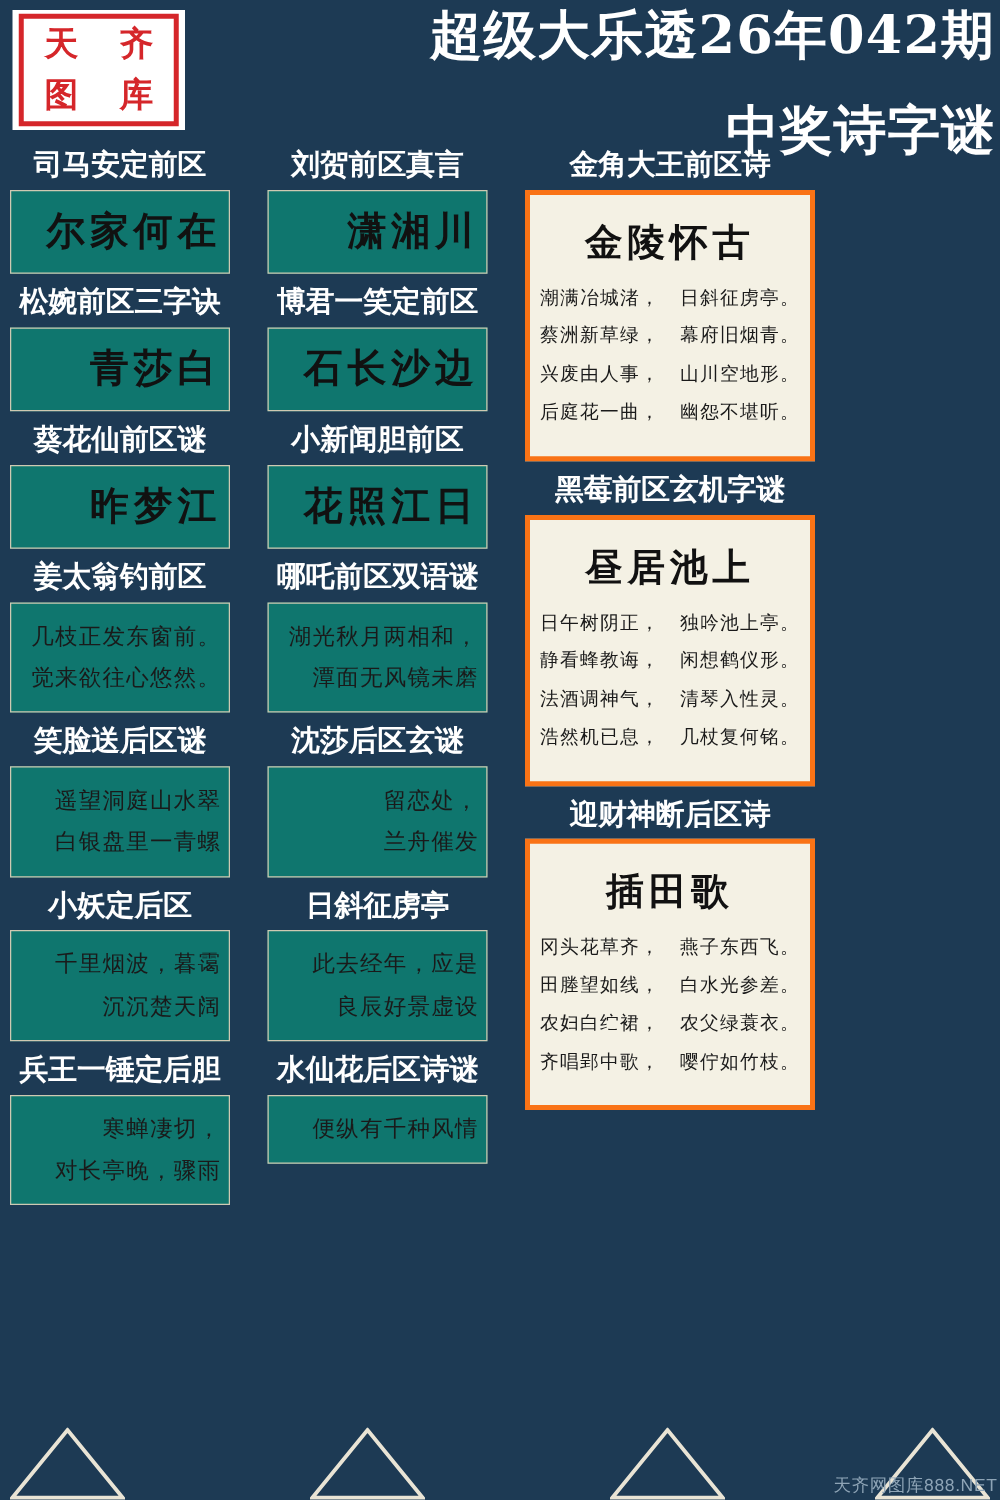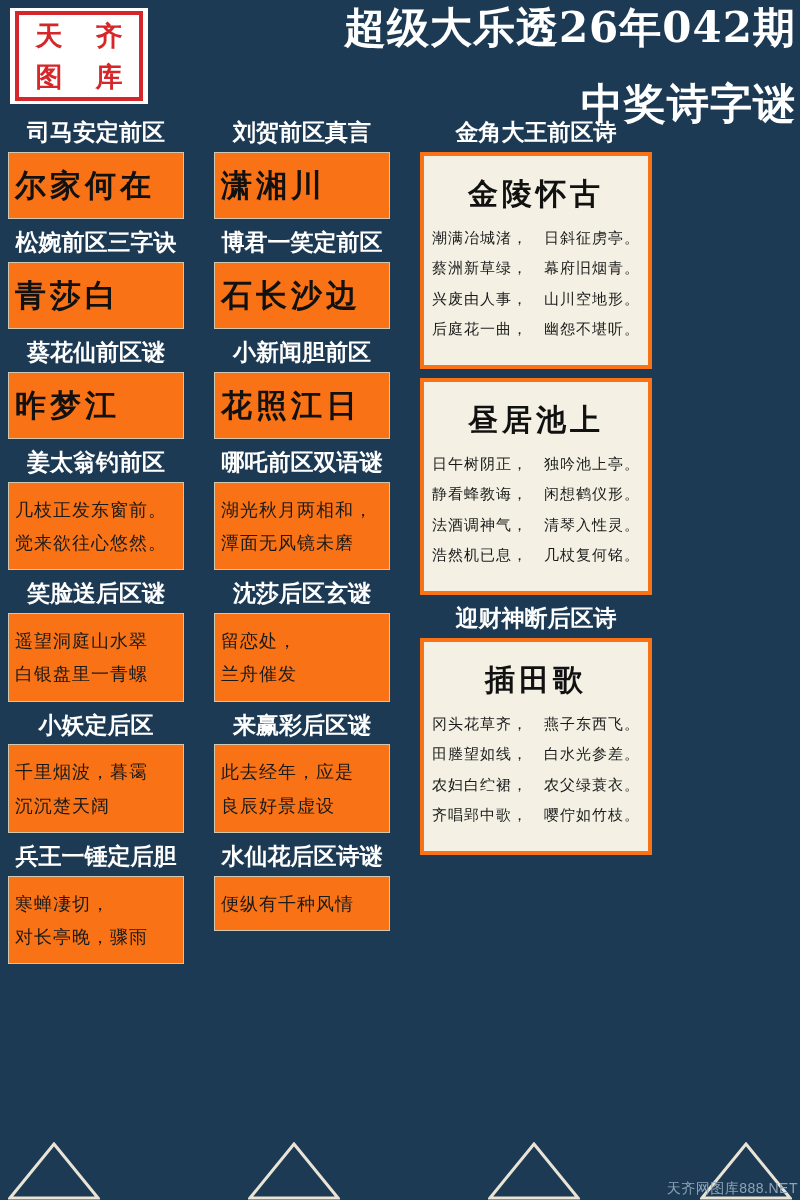--- a/index.html
+++ b/index.html
@@ -85,25 +85,25 @@
     color:#ffffff;
     font-family:"DejaVu Serif","Liberation Serif",serif;
     font-weight:bold;
     font-size:23px;
     text-align:center;
     line-height:1.25;
     margin-bottom:5px;
     white-space:nowrap;
   }
   .panel{
-    background:#f97316;
+    background:#0f766e;
     border:1px solid #cfc9b2;
     box-sizing:border-box;
     padding:8px 6px;
-    text-align:left;
+    text-align:right;
   }
   .panel.big{
     font-family:"DejaVu Serif","Liberation Serif",serif;
     font-weight:bold;
     font-size:31px;
     color:#111;
     letter-spacing:4px;
     padding:14px 6px;
     line-height:1.2;
   }
@@ -253,21 +253,21 @@
         </div>
       </div>
       <div class="block">
         <div class="blk-title">沈莎后区玄谜</div>
         <div class="panel mid">
           <span class="l">留恋处，</span>
           <span class="l">兰舟催发</span>
         </div>
       </div>
       <div class="block">
-        <div class="blk-title">来赢彩后区谜</div>
+        <div class="blk-title">日斜征虏亭</div>
         <div class="panel mid">
           <span class="l">此去经年，应是</span>
           <span class="l">良辰好景虚设</span>
         </div>
       </div>
       <div class="block">
         <div class="blk-title">水仙花后区诗谜</div>
         <div class="panel mid">
           <span class="l">便纵有千种风情</span>
         </div>
@@ -278,20 +278,21 @@
         <div class="blk-title">金角大王前区诗</div>
         <div class="poem">
           <div class="poem-title">金陵怀古</div>
           <div class="poem-line">潮满冶城渚，　日斜征虏亭。</div>
           <div class="poem-line">蔡洲新草绿，　幕府旧烟青。</div>
           <div class="poem-line">兴废由人事，　山川空地形。</div>
           <div class="poem-line">后庭花一曲，　幽怨不堪听。</div>
         </div>
       </div>
       <div class="block">
+        <div class="blk-title">黑莓前区玄机字谜</div>
         <div class="poem">
           <div class="poem-title">昼居池上</div>
           <div class="poem-line">日午树阴正，　独吟池上亭。</div>
           <div class="poem-line">静看蜂教诲，　闲想鹤仪形。</div>
           <div class="poem-line">法酒调神气，　清琴入性灵。</div>
           <div class="poem-line">浩然机已息，　几杖复何铭。</div>
         </div>
       </div>
       <div class="block">
         <div class="blk-title">迎财神断后区诗</div>

